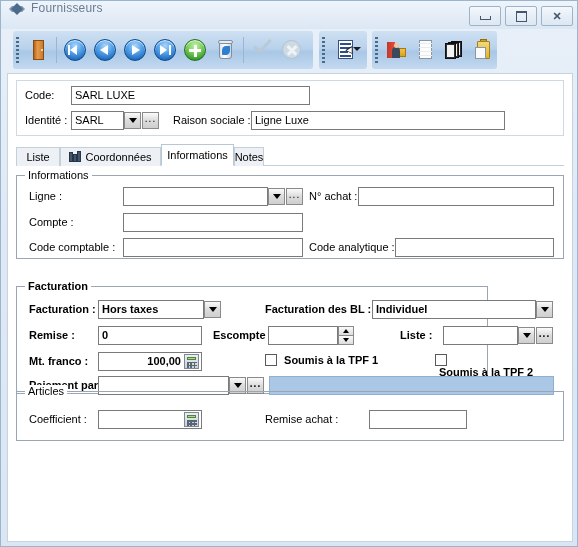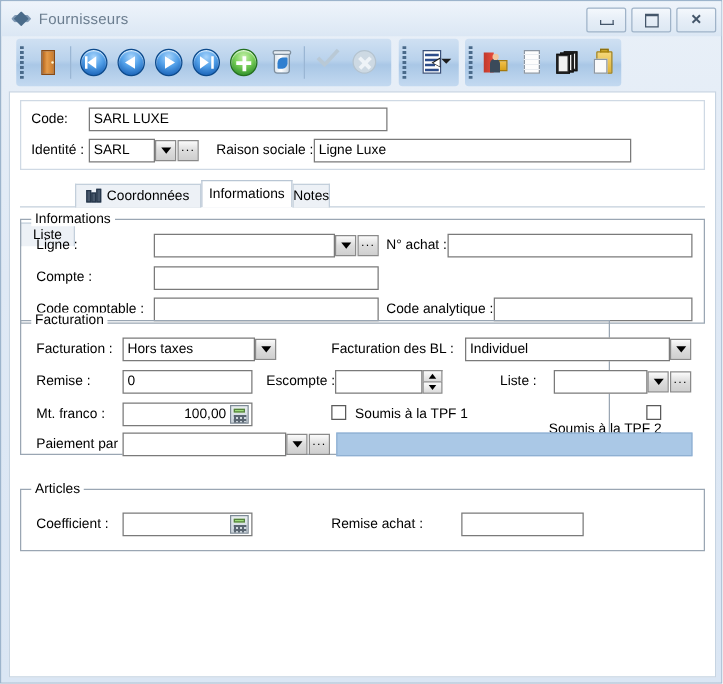--- a/index.html
+++ b/index.html
@@ -20,21 +20,21 @@
     background: linear-gradient(180deg,#e9f0f8 0%, #dfe9f5 40%, #dae6f4 100%);
     box-sizing: border-box;
     border: 1px solid #9cb4cc;
   }
 
   
   .titlebar {
     position: absolute; left: 0; top: 0;
     width: 578px; height: 28px;
     background: linear-gradient(180deg,#eef4fb 0%, #e4edf7 55%, #dbe7f4 100%);
-    display: flex; align-items: center;
+    display: flex; align-items: flex-start;
   }
   .title-icon {
     width: 16px; height: 16px; margin-left: 8px; margin-right: 6px;
     position: relative;
   }
   .title-icon .di {
     position:absolute; left:2px; top:2px; width:12px; height:12px;
     background:#4a6b8a;
     clip-path: polygon(50% 0%, 100% 50%, 50% 100%, 0% 50%);
   }
@@ -201,21 +201,21 @@
   }
   .tabicon { width:12px;height:12px;position:relative;}
   .tabicon .t{position:absolute;background:#46566a;border:1px solid #26364a;box-sizing:border-box;}
 
   
   .gbox { position:absolute; border:1px solid #9aa6b3; box-sizing:border-box; }
   .gbox > .cap {
     position:absolute; left:8px; top:-7px; background:#fff; padding:0 3px;
     font-size:11px; color:#000; white-space:nowrap;
   }
-  .row { position:absolute;text-align:right; }
+  .row { position:absolute; }
 
   .chk { width:12px;height:12px;border:1px solid #5a5a5a;background:#fff;box-sizing:border-box;display:inline-block;vertical-align:-2px;}
 
   .bluepanel { background:#aac8e6; border:1px solid #8fb0d2; box-sizing:border-box; }
 </style>
 </head>
 <body>
 
 <div id="app">
 
@@ -390,21 +390,21 @@
       <div class="btn-ell" style="position:absolute;left:125px;top:31px;">...</div>
 
       <div class="row" style="left:156px; top:33px;">
         <span class="lbl">Raison sociale :</span>
       </div>
       <div class="fld" style="position:absolute; left:234px; top:30px; width:254px;">Ligne Luxe</div>
     </div>
 
     <div class="tabs">
       <div class="strip"></div>
-      <div class="tab" style="left:0px; width:44px;margin-top:31px;">
+      <div class="tab" style="left:0px; width:44px;">
         <span>Liste</span>
       </div>
       <div class="tab" style="left:44px; width:101px;">
         <span class="tabicon">
           <span class="t" style="left:0px;top:1px;width:4px;height:10px;"></span>
           <span class="t" style="left:4px;top:3px;width:4px;height:8px;"></span>
           <span class="t" style="left:8px;top:0px;width:4px;height:11px;"></span>
         </span>
         <span>Coordonnées</span>
       </div>
@@ -442,21 +442,21 @@
         <span class="lbl">Code comptable :</span>
       </div>
       <div class="fld" style="position:absolute; left:106px; top:62px; width:180px;"></div>
 
       <div class="row" style="left:292px; top:65px;">
         <span class="lbl">Code analytique :</span>
       </div>
       <div class="fld" style="position:absolute; left:378px; top:62px; width:159px;"></div>
     </div>
 
-    <div class="gbox" style="left:8px; top:182px; width:472px; height:108px;">
+    <div class="gbox" style="left:8px; top:212px; width:472px; height:108px;font-weight:bold;">
       <div class="cap">Facturation</div>
 
       <div class="row" style="left:12px; top:16px;">
         <span class="lbl">Facturation :</span>
       </div>
       <div class="fld" style="position:absolute; left:81px; top:13px; width:106px;">Hors taxes</div>
       <div class="btn-drop" style="position:absolute;left:187px;top:14px;">
         <div class="car"></div>
       </div>
 

